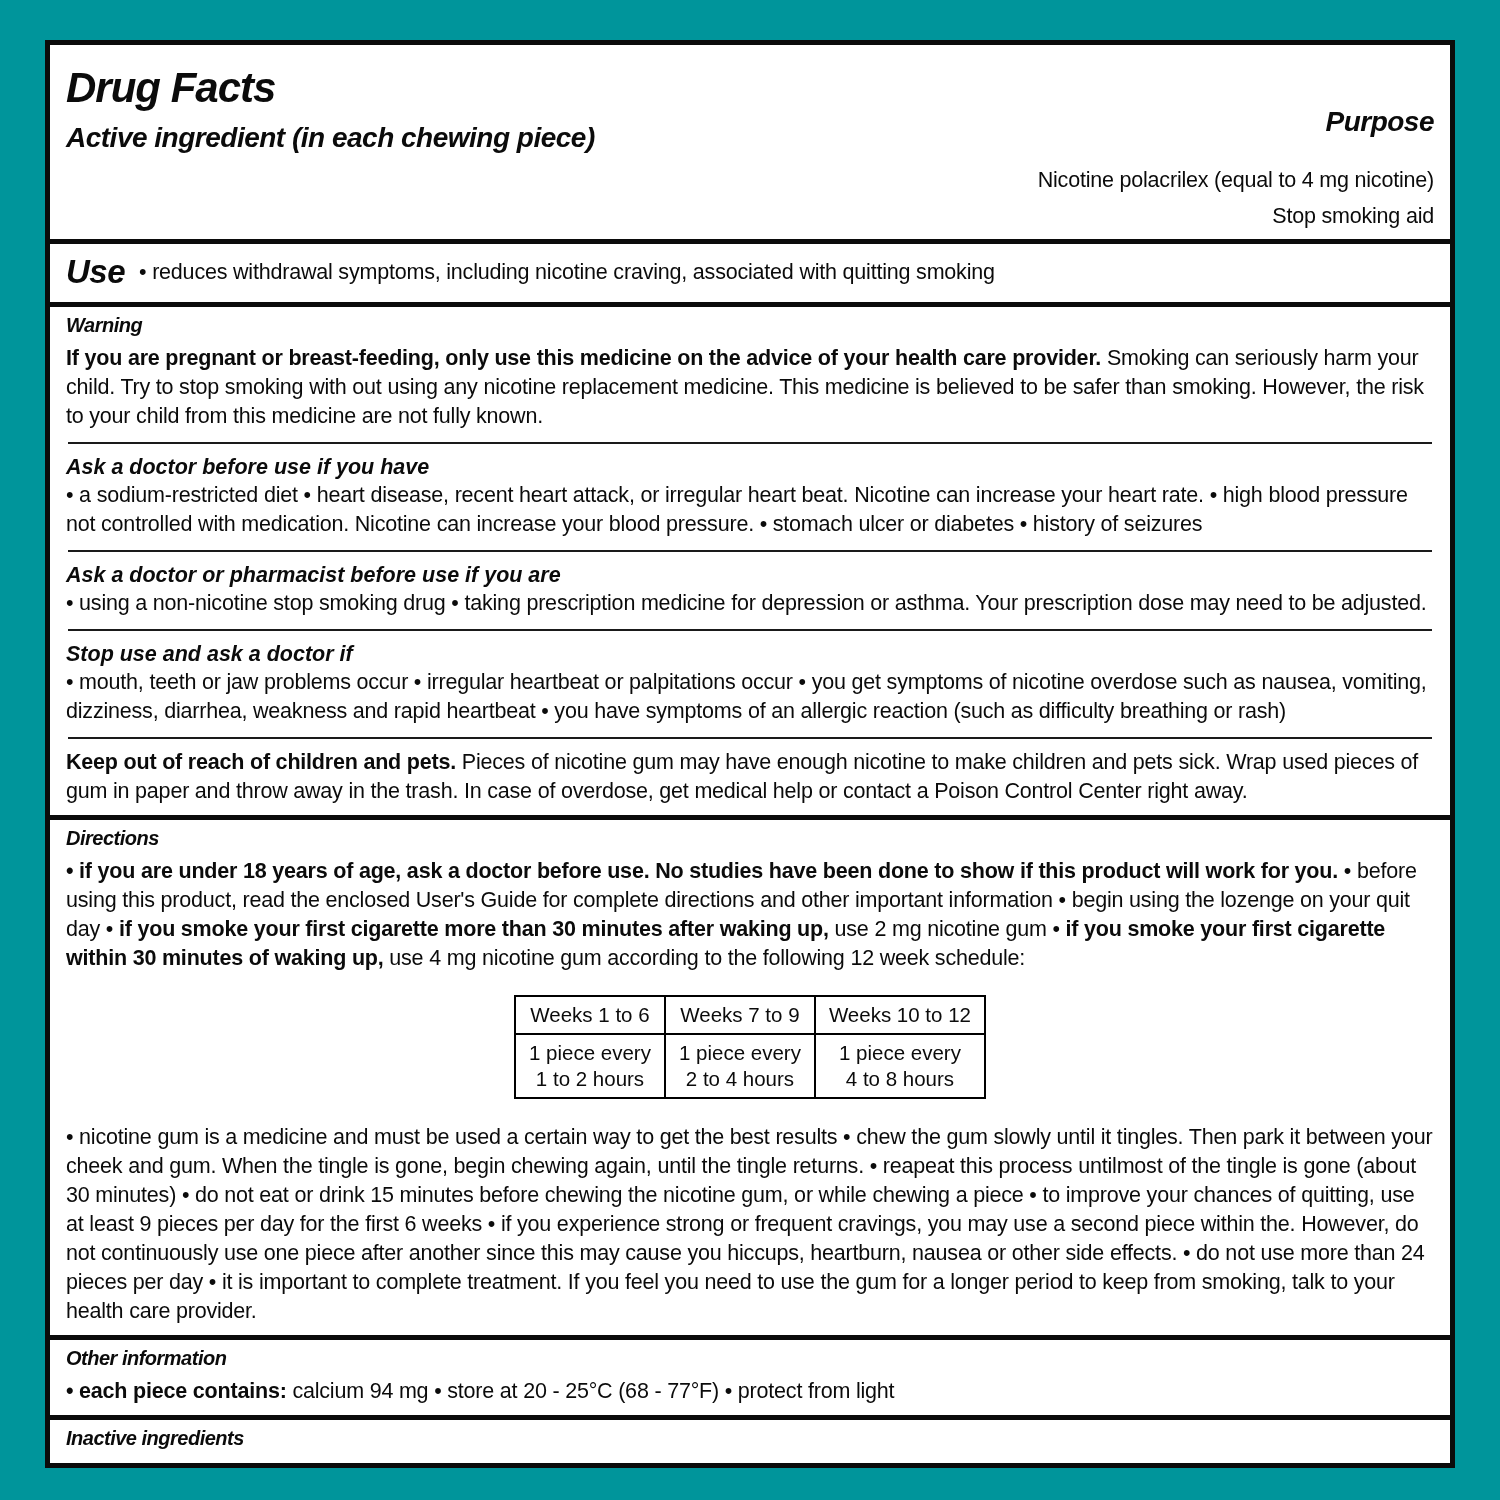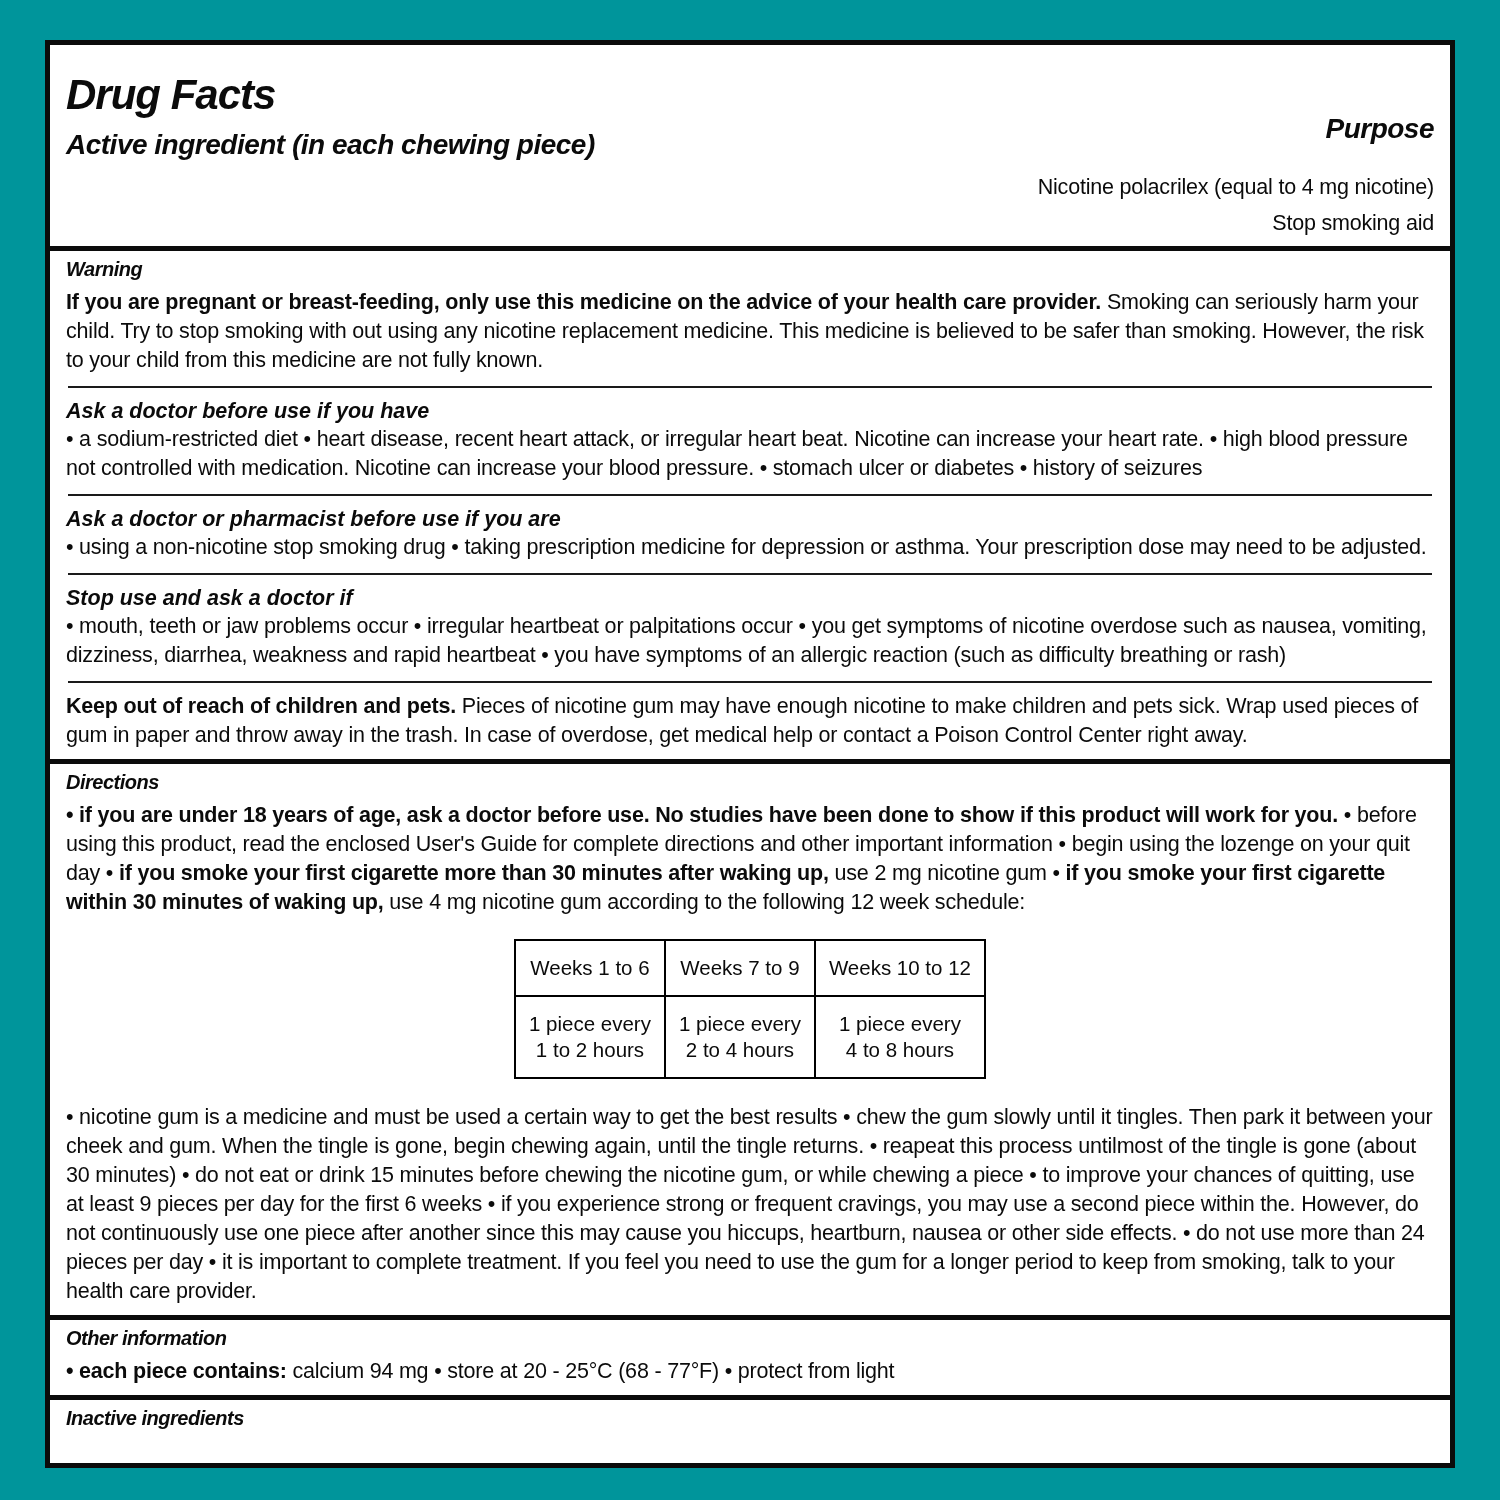--- a/index.html
+++ b/index.html
@@ -19,21 +19,21 @@
     background: #ffffff;
     border: 5px solid var(--ink);
     width: 100%; height: 100%;
     display: flex; flex-direction: column;
     overflow: hidden;
   }
   .sec { padding: 7px 16px 9px 16px; }
   .sec + .sec { border-top: 5px solid var(--ink); }
   .title {
     font-size: 42px; font-weight: bold; font-style: italic;
-    letter-spacing: -1px; margin: 19px 0 10px 0;
+    letter-spacing: -1px; margin: 12px 0 10px 0;
   }
   .h-row {
     display: flex; justify-content: space-between; align-items: flex-end;
     margin-bottom: 12px;
   }
   .h2 {
     font-size: 28px; font-weight: bold; font-style: italic;
     letter-spacing: -0.5px;
   }
   .purpose-h { position: relative; top: -16px; }
@@ -48,21 +48,21 @@
   .leader-row { display: flex; align-items: flex-end; font-size: 21.5px; line-height: 28px; letter-spacing: -0.2px; flex-direction: column; }
   .leader { flex: 1; border-bottom: 3px dotted #000; margin: 0 3px 5px 3px; height: 1px; }
   .use-row { display: flex; align-items: center; gap: 14px; padding: 2px 0; }
   .use-h { font-size: 33px; font-weight: bold; font-style: italic; letter-spacing: -0.5px; }
   table.schedule {
     border-collapse: collapse; margin: 22px auto 24px auto;
     font-size: 20.5px; line-height: 26px;
   }
   table.schedule th, table.schedule td {
     border: 2px solid #000; text-align: center; font-weight: normal;
-    padding: 14px 13px; white-space: pre-line;
+    padding: 5px 13px; white-space: pre-line;
   }
 </style>
 </head>
 <body>
 
 <div class="frame">
   <div class="panel">
 
     <div class="sec">
       <div class="title">Drug Facts</div>
@@ -70,20 +70,26 @@
         <div class="h2">Active ingredient (in each chewing piece)</div>
         <div class="h2 purpose-h">Purpose</div>
       </div>
       <div class="leader-row">
         <span>Nicotine polacrilex (equal to 4 mg nicotine)</span>
         <span class="leader"></span>
         <span>Stop smoking aid</span>
       </div>
     </div>
 
+    <div class="sec">
+      <div class="use-row">
+        <span class="use-h">Use</span>
+        <span class="body-t">• reduces withdrawal symptoms, including nicotine craving, associated with quitting smoking</span>
+      </div>
+    </div>
 
     <div class="sec">
       <div class="sec-h">Warning</div>
       <p class="body-t"><span class="b">If you are pregnant or breast-feeding, only use this medicine on the advice of your health care provider. </span><span>Smoking can seriously harm your child. Try to stop smoking with out using any nicotine replacement medicine. This medicine is believed to be safer than smoking. However, the risk to your child from this medicine are not fully known.</span></p>
       <hr class="thin-hr">
       <div class="sub-h">Ask a doctor before use if you have</div>
       <p class="body-t">• a sodium-restricted diet • heart disease, recent heart attack, or irregular heart beat. Nicotine can increase your heart rate. • high blood pressure not controlled with medication. Nicotine can increase your blood pressure. • stomach ulcer or diabetes • history of seizures</p>
       <hr class="thin-hr">
       <div class="sub-h">Ask a doctor or pharmacist before use if you are</div>
       <p class="body-t">• using a non-nicotine stop smoking drug • taking prescription medicine for depression or asthma. Your prescription dose may need to be adjusted.</p>

